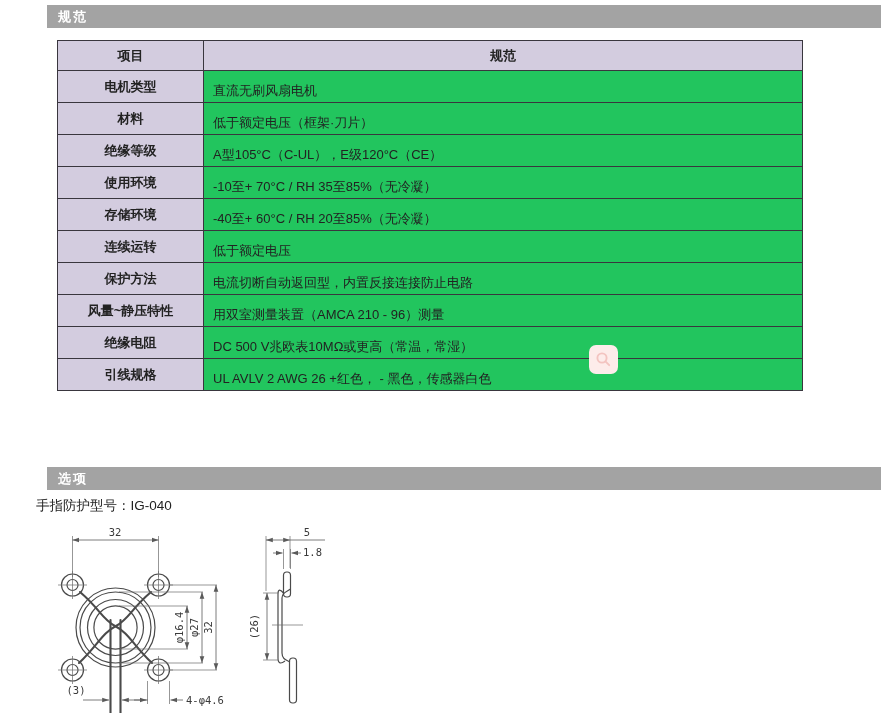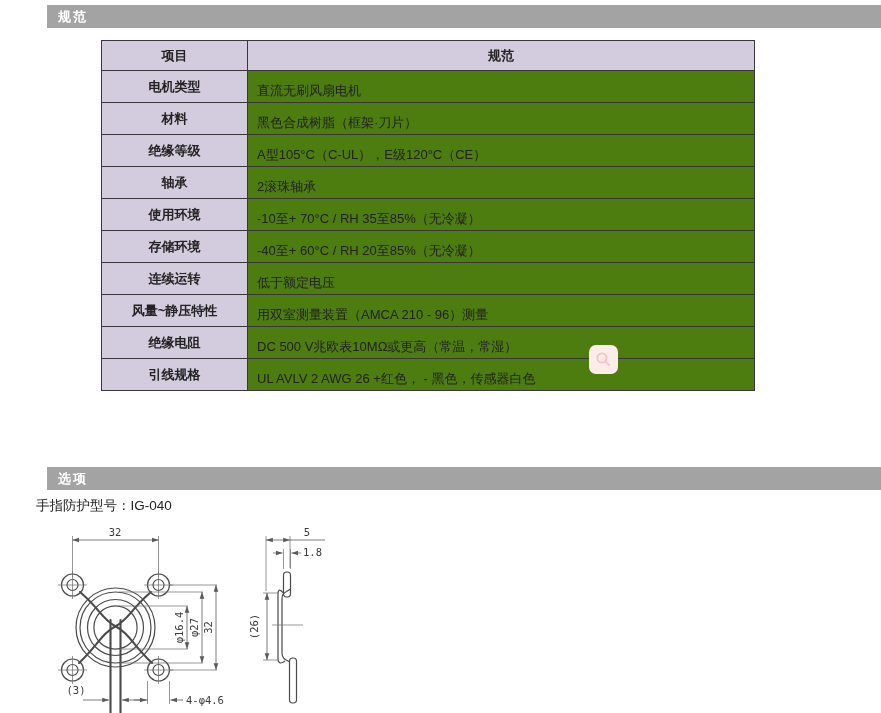--- a/index.html
+++ b/index.html
@@ -10,35 +10,35 @@
   }
   .section-bar{
     position:absolute;left:47px;width:834px;height:23px;
     background:#a3a3a3;color:#ffffff;font-weight:bold;font-size:13px;
     line-height:23px;padding-left:11px;box-sizing:border-box;letter-spacing:2px;
   }
   #bar-spec{top:5px;}
   #bar-options{top:467px;}
 
   table.spec{
-    position:absolute;left:57px;top:40px;width:654px;
-    border-collapse:collapse;table-layout:fixed;margin-left:44px;
+    position:absolute;left:57px;top:40px;width:746px;
+    border-collapse:collapse;table-layout:fixed;
   }
   table.spec th, table.spec td{
     border:1px solid #39363e;font-size:13px;vertical-align:middle;
   }
   table.spec col.c-item{width:146px;}
   table.spec thead th{
     height:27px;background:#d3ccdf;font-weight:bold;text-align:center;
   }
   table.spec tbody th{
     height:29px;background:#d3ccdf;font-weight:bold;text-align:center;
   }
   table.spec tbody td{
-    padding:8px 6px 0 9px;text-align:left;font-weight:normal;background:#4d7c0f;
+    padding:8px 6px 0 9px;text-align:left;font-weight:normal;background:#22c55e;
   }
 
   .magnifier{
     position:absolute;left:589px;top:345px;width:29px;height:29px;
     background:#fdecea;border-radius:7px;
     display:flex;align-items:center;justify-content:center;
   }
 
   .option-label{
     position:absolute;left:36px;top:497px;font-size:13.5px;color:#222;
@@ -70,41 +70,41 @@
       <th>规范</th>
     </tr>
   </thead>
   <tbody>
       <tr>
         <th>电机类型</th>
         <td>直流无刷风扇电机</td>
       </tr>
       <tr>
         <th>材料</th>
-        <td>黑色合成树脂（框架·刀片）</td>
+        <td>低于额定电压（框架·刀片）</td>
       </tr>
       <tr>
         <th>绝缘等级</th>
         <td>A型105°C（C-UL），E级120°C（CE）</td>
       </tr>
       <tr>
-        <th>轴承</th>
-        <td>2滚珠轴承</td>
-      </tr>
-      <tr>
         <th>使用环境</th>
         <td>-10至+ 70°C / RH 35至85%（无冷凝）</td>
       </tr>
       <tr>
         <th>存储环境</th>
         <td>-40至+ 60°C / RH 20至85%（无冷凝）</td>
       </tr>
       <tr>
         <th>连续运转</th>
         <td>低于额定电压</td>
+      </tr>
+      <tr>
+        <th>保护方法</th>
+        <td>电流切断自动返回型，内置反接连接防止电路</td>
       </tr>
       <tr>
         <th>风量~静压特性</th>
         <td>用双室测量装置（AMCA 210 - 96）测量</td>
       </tr>
       <tr>
         <th>绝缘电阻</th>
         <td>DC 500 V兆欧表10MΩ或更高（常温，常湿）</td>
       </tr>
       <tr>

